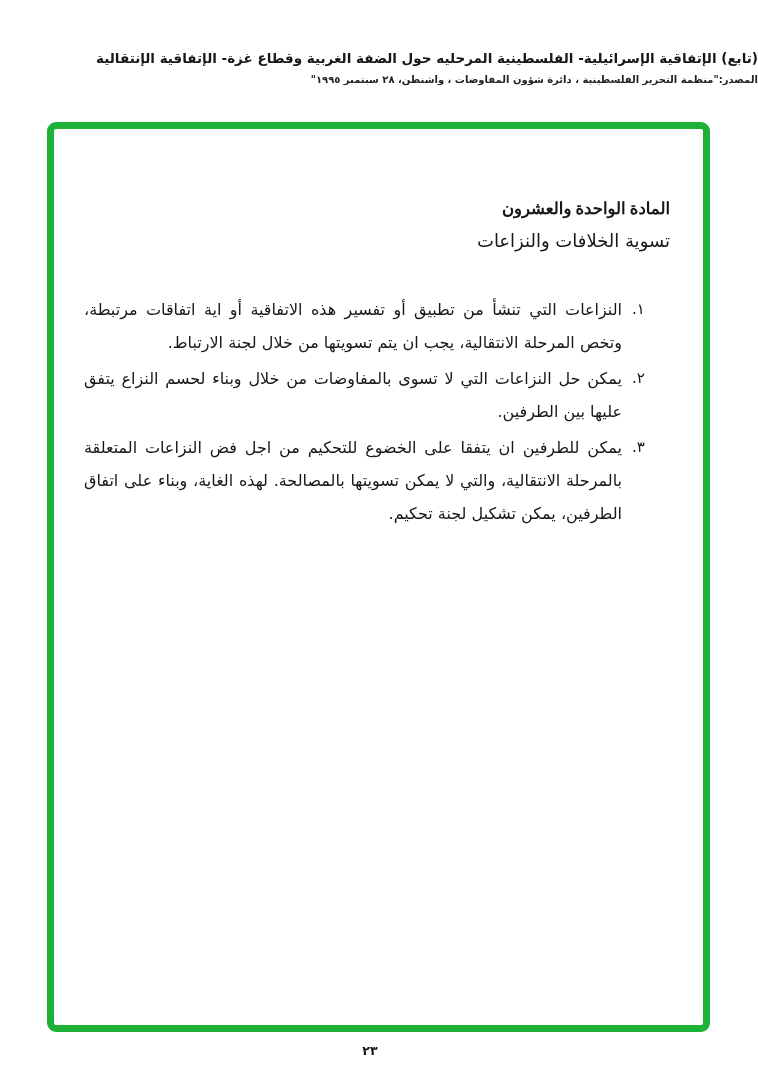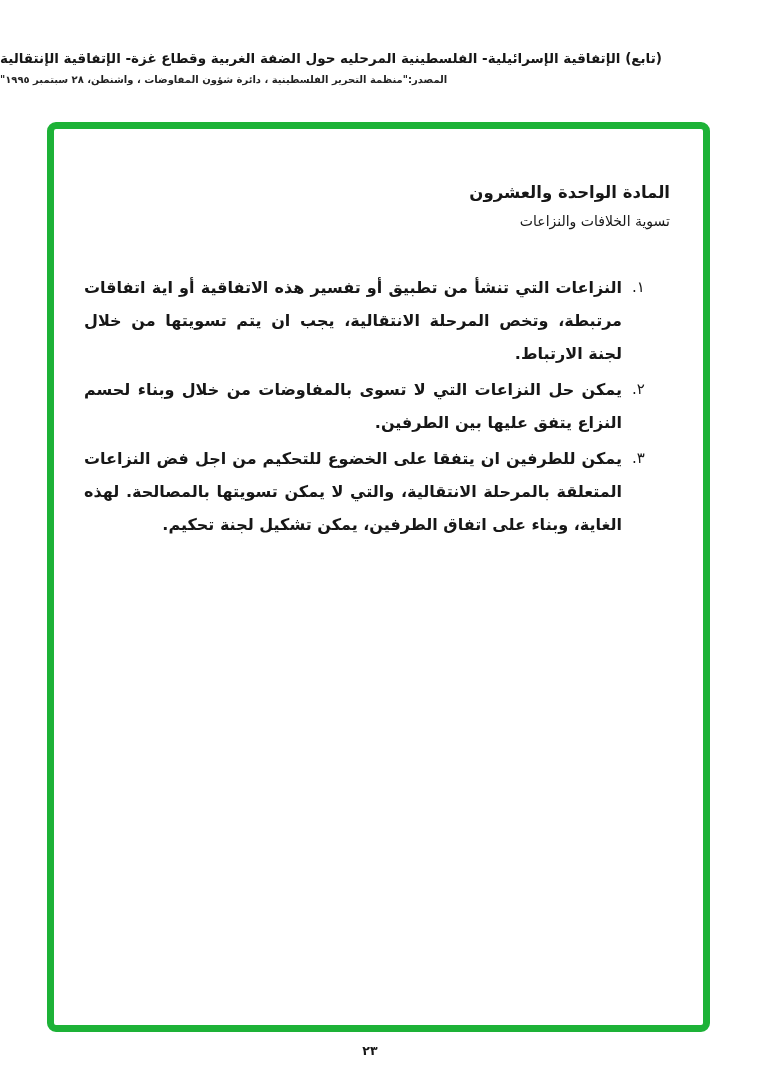--- a/index.html
+++ b/index.html
@@ -15,21 +15,21 @@
     color: #171717;
     overflow: hidden;
   }
 
   
   .page-header {
     position: absolute;
     top: 50px;
     left: 0;
     width: 758px;
-    text-align: left;
+    text-align: right;
     direction: rtl;
   }
   .page-header .line1 {
     font-size: 13.5px;
     font-weight: bold;
     letter-spacing: 0.2px;
   }
   .page-header .line2 {
     font-size: 10px;
     font-weight: bold;
@@ -55,24 +55,25 @@
     position: absolute;
     top: 0;
     left: 0;
     right: 0;
     direction: rtl;
     padding: 54px 33px 0 30px;
   }
   .article-title {
     font-size: 16.5px;
     font-weight: bold;
-    margin: 0 0 11px 0;
+    margin: 16px 0 11px 0;
+    font-family: Liberation Serif, serif;
   }
   .article-subtitle {
-    font-size: 14px;
+    font-size: 18px;
     font-weight: normal;
     margin: 0 0 42px 0;
   }
   .intro-paragraph {
     font-size: 16px;
     line-height: 33px;
     text-align: justify;
     margin: 0 0 16px 0;
   }
   .numbered-list {
@@ -91,21 +92,20 @@
     font-size: 15px;
     line-height: 33px;
     text-align: left; 
     direction: rtl;
   }
   .item-text {
     flex: 1;
     font-size: 16px;
     line-height: 33px;
     text-align: justify;
-    font-weight: bold;
   }
 
   
   .page-footer {
     position: absolute;
     top: 1040px;
     left: 0;
     width: 740px;
     text-align: center;
   }

